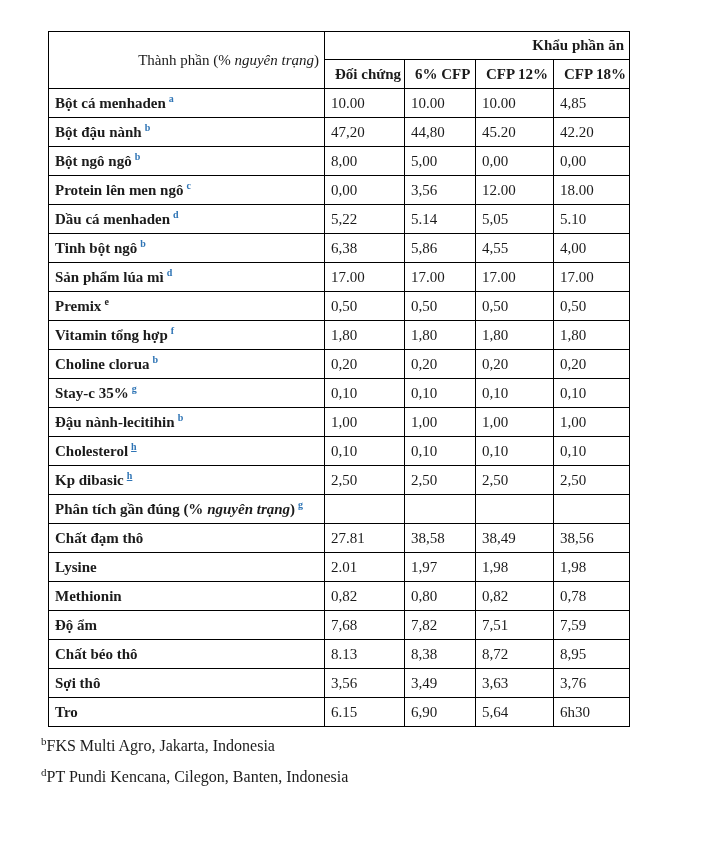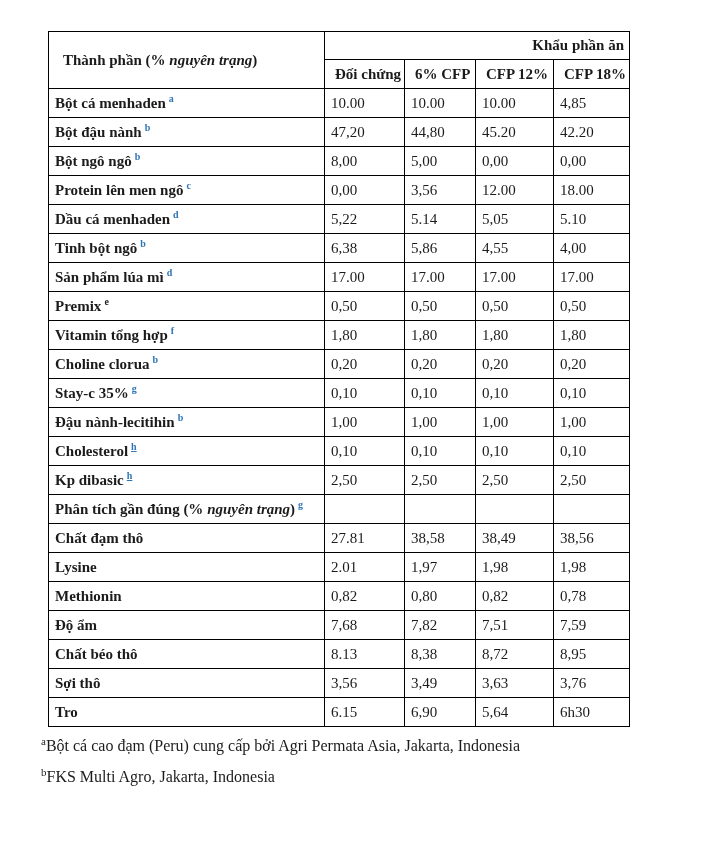--- a/index.html
+++ b/index.html
@@ -23,23 +23,23 @@
   }
   .comp-table th, .comp-table td {
     border: 1px solid #000;
     font-size: 15px;
     padding: 0 5px;
     vertical-align: middle;
     overflow: hidden;
     white-space: nowrap;
   }
   .comp-table th.corner {
-    text-align: left;
-    font-weight: bold;
-    padding-left: 14px;
+    text-align: right;
+    font-weight: normal;
+    padding-left: 4px;
   }
   .comp-table th.group {
     text-align: right;
     font-weight: bold;
     height: 28px;
   }
   .comp-table tr.subhead th {
     text-align: left;
     font-weight: bold;
     height: 29px;
@@ -262,17 +262,17 @@
           <td class="label-cell"><span>Tro</span></td>
           <td class="value-cell">6.15</td>
           <td class="value-cell">6,90</td>
           <td class="value-cell">5,64</td>
           <td class="value-cell">6h30</td>
         </tr>
       </tbody>
   </table>
 
   <div class="footnotes">
-      <div class="footnote"><sup>a</sup><span>Bột cá cao đạm (Peru) cung cấp bởi Agri Permata Asia, Jakarta, Indonesia</span></div>
       <div class="footnote"><sup>b</sup><span>FKS Multi Agro, Jakarta, Indonesia</span></div>
+      <div class="footnote"><sup>d</sup><span>PT Pundi Kencana, Cilegon, Banten, Indonesia</span></div>
     </div>
 
 </div>
 
 </body></html>

